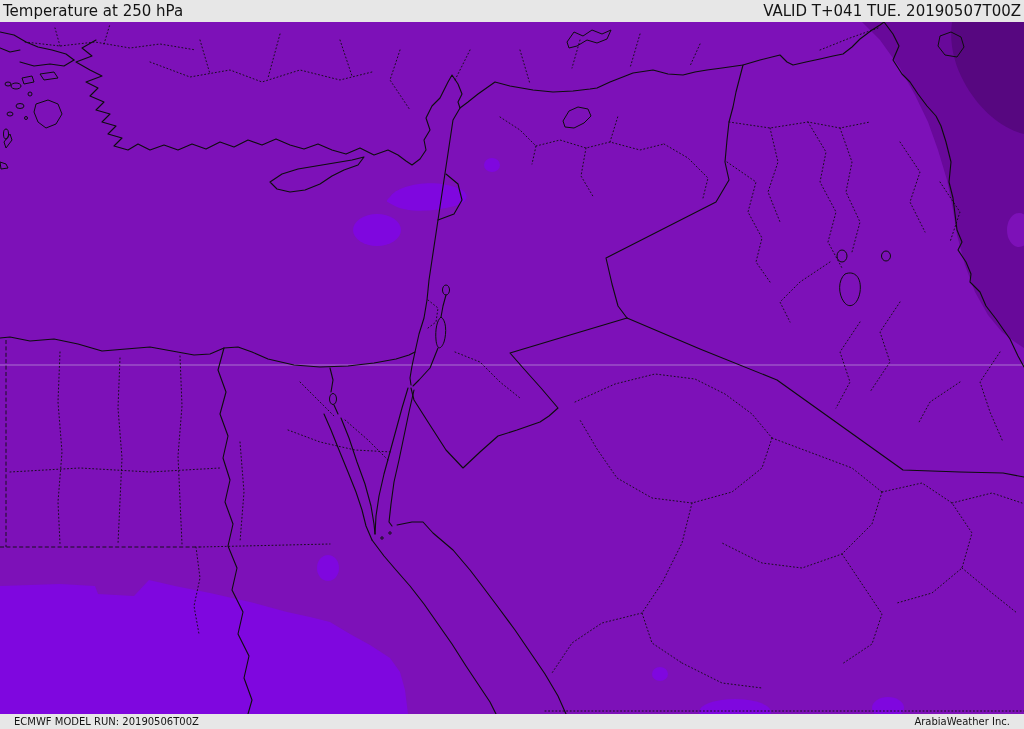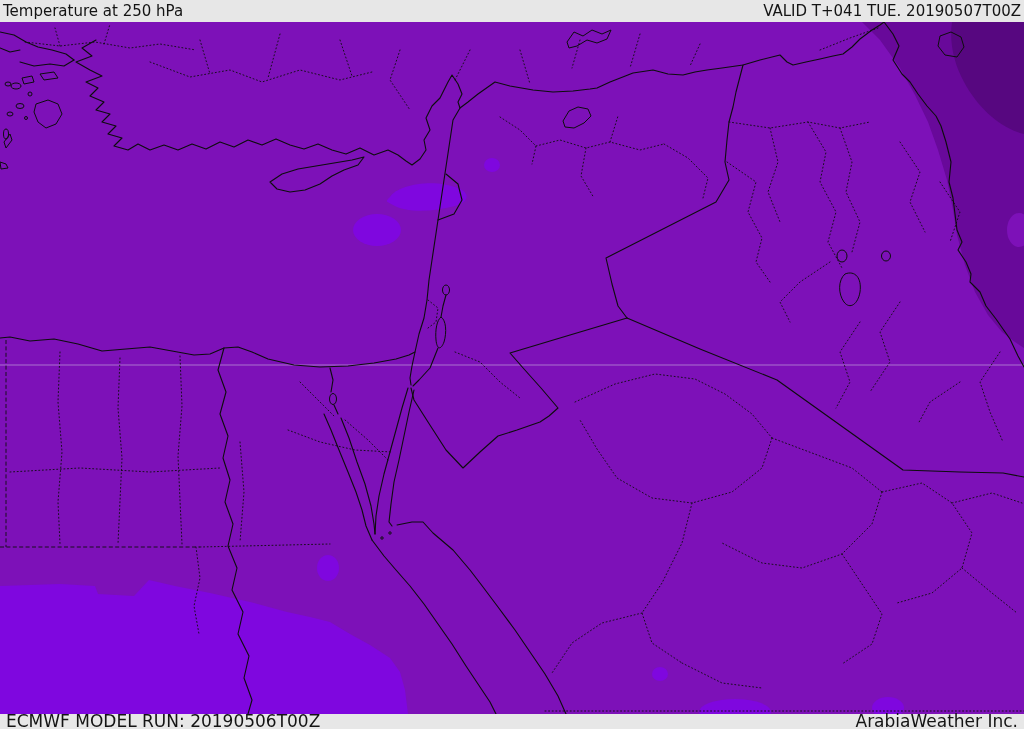--- a/index.html
+++ b/index.html
@@ -7,21 +7,21 @@
     position:relative;width:1024px;height:729px;margin:0 auto;
     font-family:"DejaVu Sans","Liberation Sans",sans-serif;
     background:var(--c-base,#7d11b8);overflow:hidden;
   }
   .bar{
     position:absolute;left:0;right:0;display:flex;justify-content:space-between;
     align-items:center;background:var(--c-bar_bg,#e7e7e7);color:var(--c-bar_text,#141414);
     box-sizing:border-box;
   }
   .bar.top{top:0;height:22px;font-size:15px;padding:0 3px;}
-  .bar.bottom{bottom:0;height:15px;font-size:17px;padding:0 6px;margin-top:31px;}
+  .bar.bottom{bottom:0;height:15px;font-size:10px;padding:0 14px;margin-top:31px;}
   .bar span{white-space:nowrap;line-height:1;}
   .mapwrap{position:absolute;top:22px;left:0;width:1024px;height:692px;}
   svg{display:block;}
   .shade-base{fill:var(--c-base,#7d11b8);}
   .shade-dark{fill:var(--c-dark,#68099a);}
   .shade-darker{fill:var(--c-darker,#570780);}
   .shade-bright{fill:var(--c-bright,#7f07df);}
   .coast{fill:none;stroke:var(--c-coastline,#0d0d0d);stroke-width:1.1;stroke-linejoin:round;stroke-linecap:round;}
   .lake{fill:none;stroke:var(--c-coastline,#0d0d0d);stroke-width:1;}
   .dotted{fill:none;stroke:var(--c-coastline,#0d0d0d);stroke-width:0.9;stroke-dasharray:1 2.6;stroke-linecap:round;}

